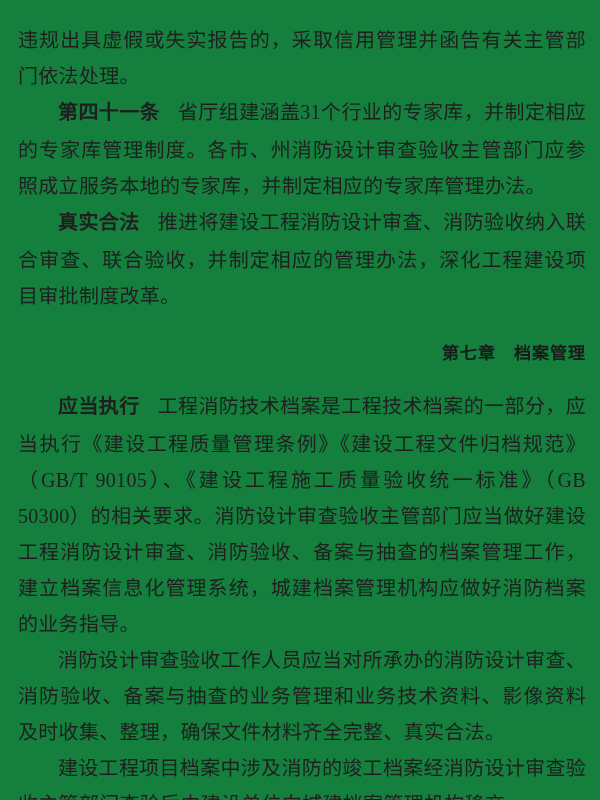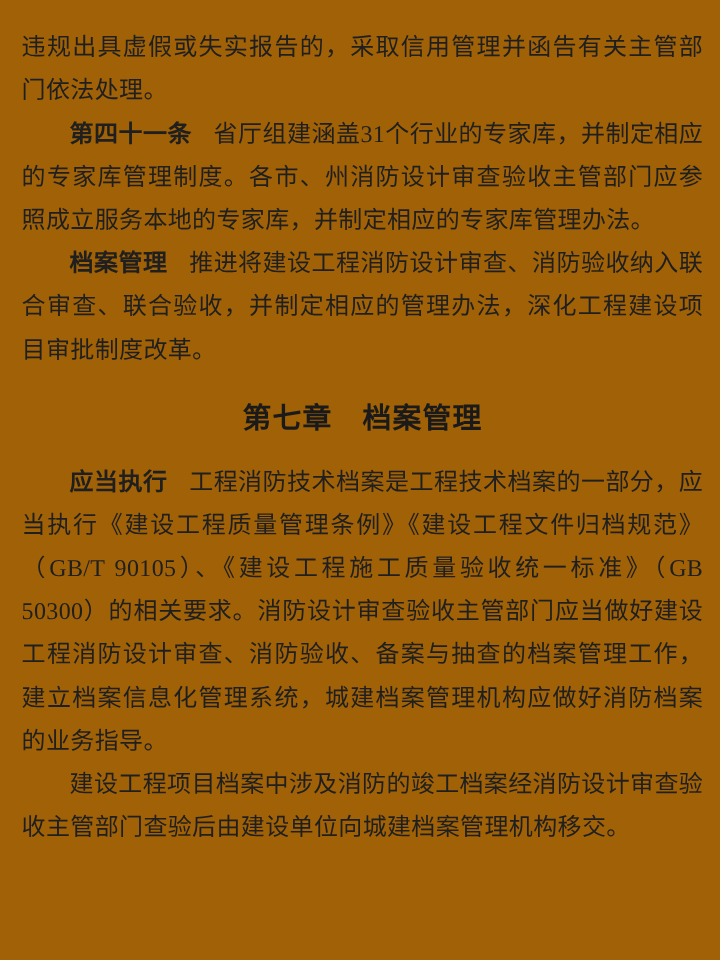--- a/index.html
+++ b/index.html
@@ -10,63 +10,64 @@
   body {
     width: 600px;
     height: 800px;
     overflow: hidden;
   }
   .page {
     box-sizing: border-box;
     width: 600px;
     height: 800px;
     padding: 22px 14px 0 18px;
-    background: #a16207;
+    background: #15803d;
     font-family: "Liberation Serif", "DejaVu Serif", serif;
     font-size: 20px;
     line-height: 36px;
     color: #1f1f1f;
   }
   .para {
     margin: 0;
     text-align: justify;
     text-justify: inter-character;
     text-indent: 2em;
     letter-spacing: 0.3px;
   }
   .para.continuation {
     text-indent: 0;
   }
   .lead {
-    font-family: Liberation Sans, sans-serif;
+    font-family: Liberation Mono, monospace;
     font-weight: 700;
     margin-right: 0.9em;
   }
   .chapter {
     font-family: "Liberation Sans", "DejaVu Sans", sans-serif;
     font-weight: 700;
-    font-size: 24px;
+    font-size: 17px;
     line-height: 36px;
-    text-align: center;
+    text-align: right;
     margin: 22px 0 16px 0;
     letter-spacing: 1px;
     color: #1a1a1a;
   }
 </style>
 </head>
 <body>
 
 <div class="page">
 
   <p class="para continuation"><span>违规出具虚假或失实报告的，采取信用管理并函告有关主管部门依法处理。</span></p>
 
   <p class="para"><b class="lead">第四十一条</b><span>省厅组建涵盖31个行业的专家库，并制定相应的专家库管理制度。各市、州消防设计审查验收主管部门应参照成立服务本地的专家库，并制定相应的专家库管理办法。</span></p>
 
-  <p class="para"><b class="lead">档案管理</b><span>推进将建设工程消防设计审查、消防验收纳入联合审查、联合验收，并制定相应的管理办法，深化工程建设项目审批制度改革。</span></p>
+  <p class="para"><b class="lead">真实合法</b><span>推进将建设工程消防设计审查、消防验收纳入联合审查、联合验收，并制定相应的管理办法，深化工程建设项目审批制度改革。</span></p>
 
   <h2 class="chapter">第七章　档案管理</h2>
 
   <p class="para"><b class="lead">应当执行</b><span>工程消防技术档案是工程技术档案的一部分，应当执行《建设工程质量管理条例》《建设工程文件归档规范》（GB/T 90105）、《建设工程施工质量验收统一标准》（GB 50300）的相关要求。消防设计审查验收主管部门应当做好建设工程消防设计审查、消防验收、备案与抽查的档案管理工作，建立档案信息化管理系统，城建档案管理机构应做好消防档案的业务指导。</span></p>
 
+  <p class="para"><span>消防设计审查验收工作人员应当对所承办的消防设计审查、消防验收、备案与抽查的业务管理和业务技术资料、影像资料及时收集、整理，确保文件材料齐全完整、真实合法。</span></p>
 
   <p class="para"><span>建设工程项目档案中涉及消防的竣工档案经消防设计审查验收主管部门查验后由建设单位向城建档案管理机构移交。</span></p>
 
 </div>
 
 </body></html>

